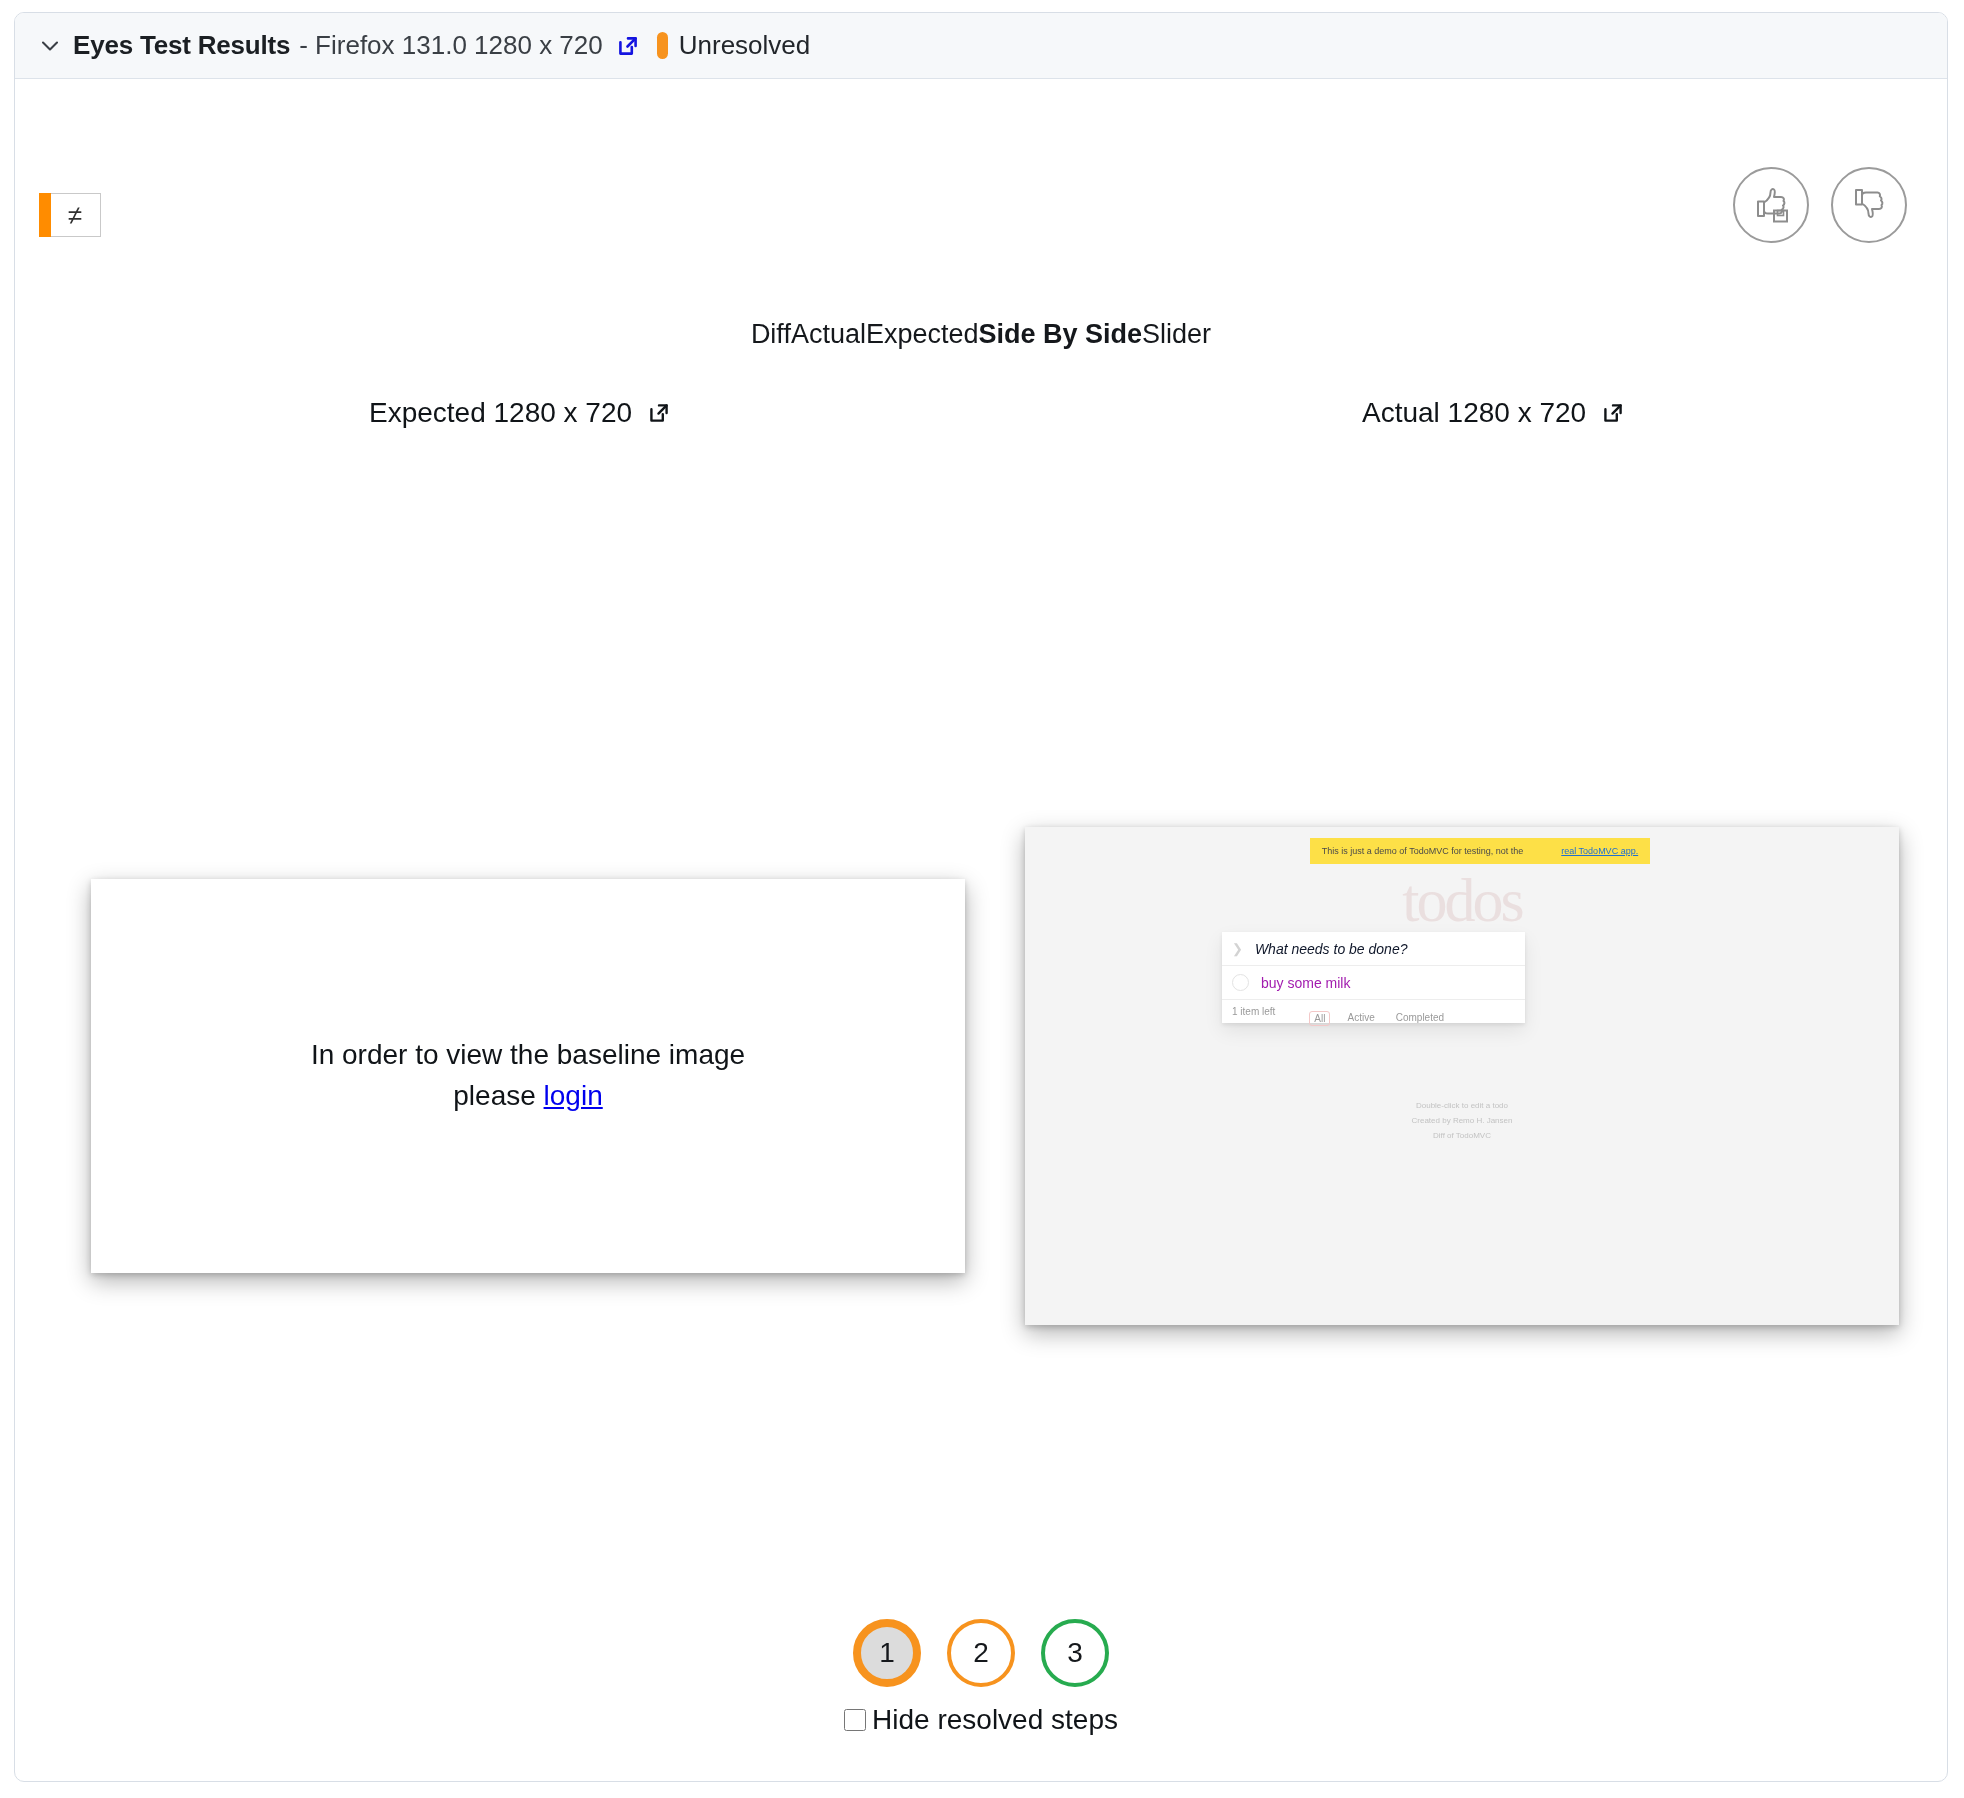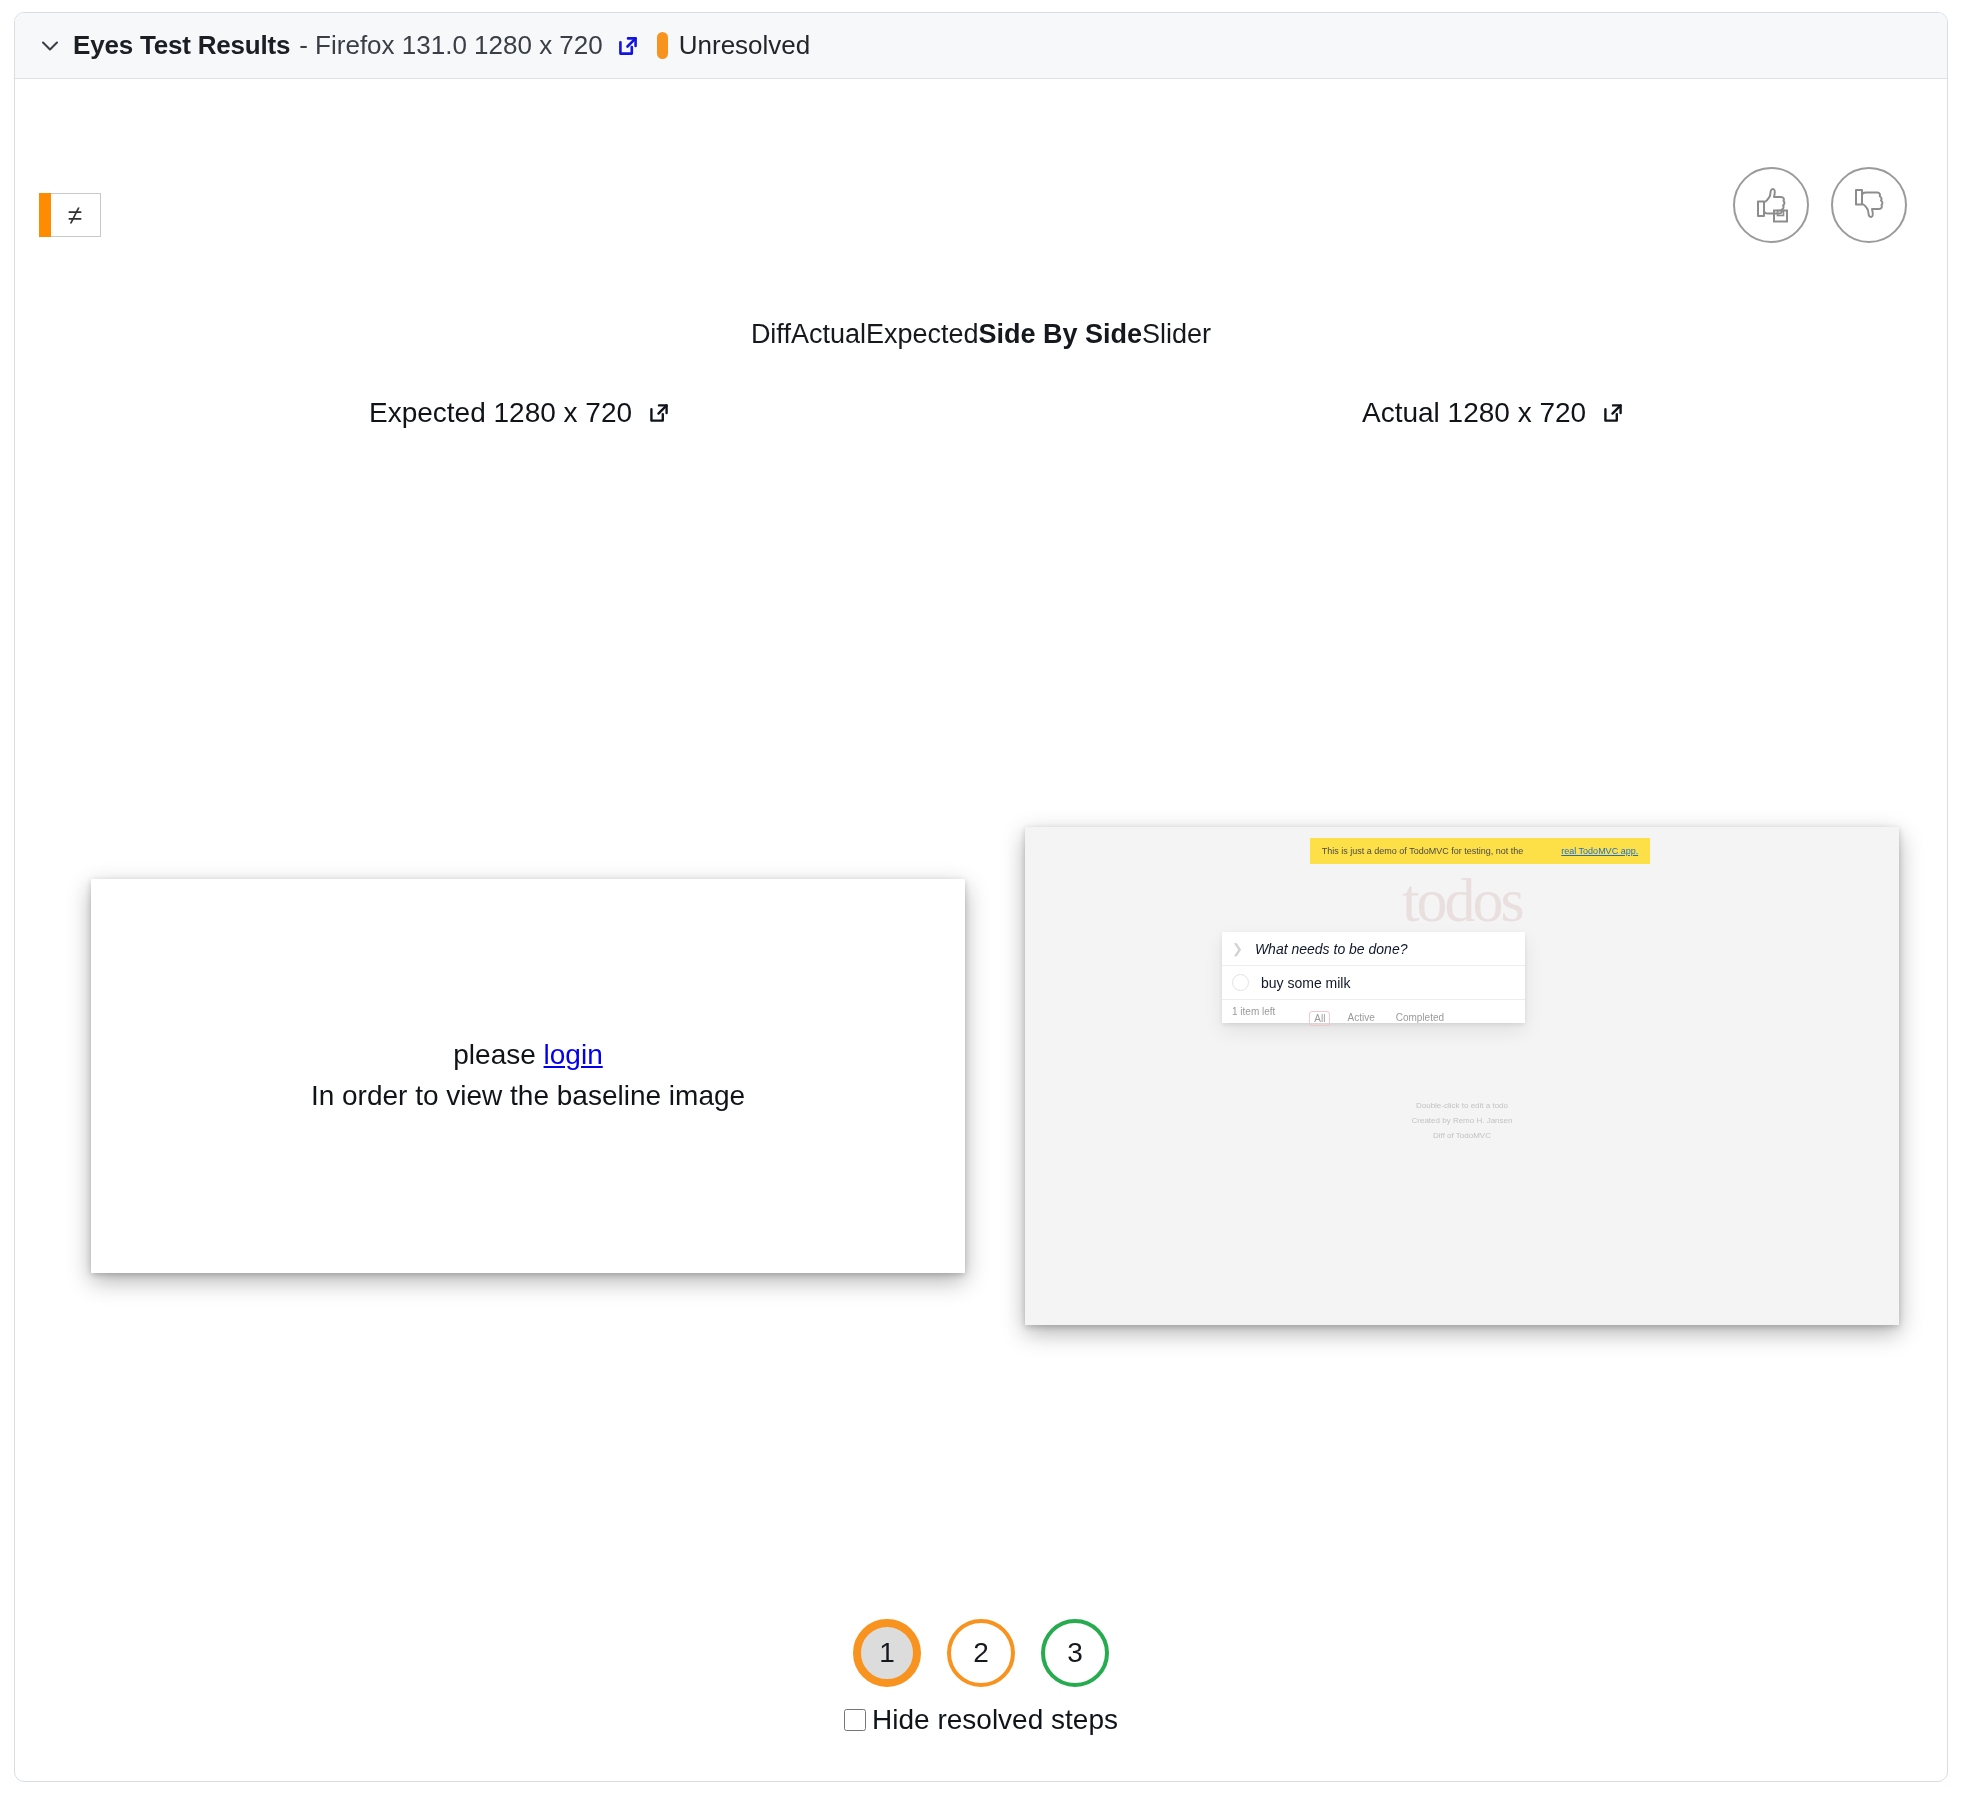--- a/index.html
+++ b/index.html
@@ -270,21 +270,21 @@
     box-sizing: border-box;
   }
   .todo-check {
     width: 15px;
     height: 15px;
     border-radius: 50%;
     border: 1px solid #e3e3e3;
     margin-right: 12px;
     flex: none;
   }
-  .todo-text { font-size: 14px; color: #0f172a; }
+  .todo-text { font-size: 14px; color: #a21caf; }
   .todo-footer {
     height: 23px;
     display: flex;
     align-items: center;
     font-size: 10px;
     color: #9a9a9a;
     padding: 0 10px;
     box-sizing: border-box;
   }
   .todo-count { flex: none; }
@@ -439,24 +439,24 @@
             <path d="M5 8.5 V19 H15.5 V13" stroke="#101418" stroke-width="2.2" stroke-linecap="round" stroke-linejoin="round"></path>
             <path d="M12 5 H19 V12" stroke="#101418" stroke-width="2.2" stroke-linecap="round" stroke-linejoin="round"></path>
             <path d="M19 5 L11.5 12.5" stroke="#101418" stroke-width="2.2" stroke-linecap="round"></path>
           </svg>
         </span>
       </div>
     </div>
 
     <div class="expected-panel">
       <div class="expected-msg">
+        <div>In order to view the baseline image</div>
         <div>
           <span>please </span><a href="#">login</a>
         </div>
-        <div>In order to view the baseline image</div>
       </div>
     </div>
 
     <div class="actual-panel">
       <div class="todo-banner">
         <span>This is just a demo of TodoMVC for testing, not the</span>
           <a href="#">real TodoMVC app.</a>
       </div>
       <div class="todo-title">todos</div>
       <div class="todo-box">

